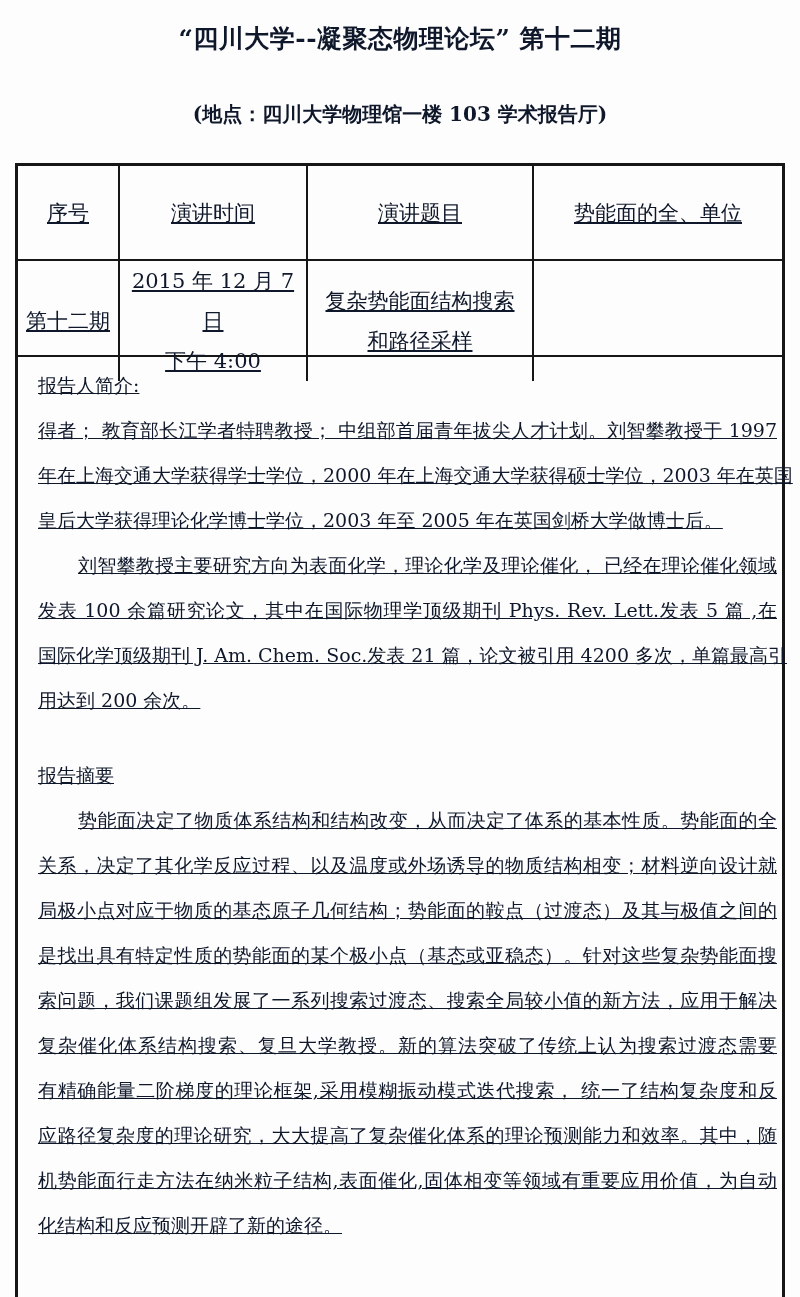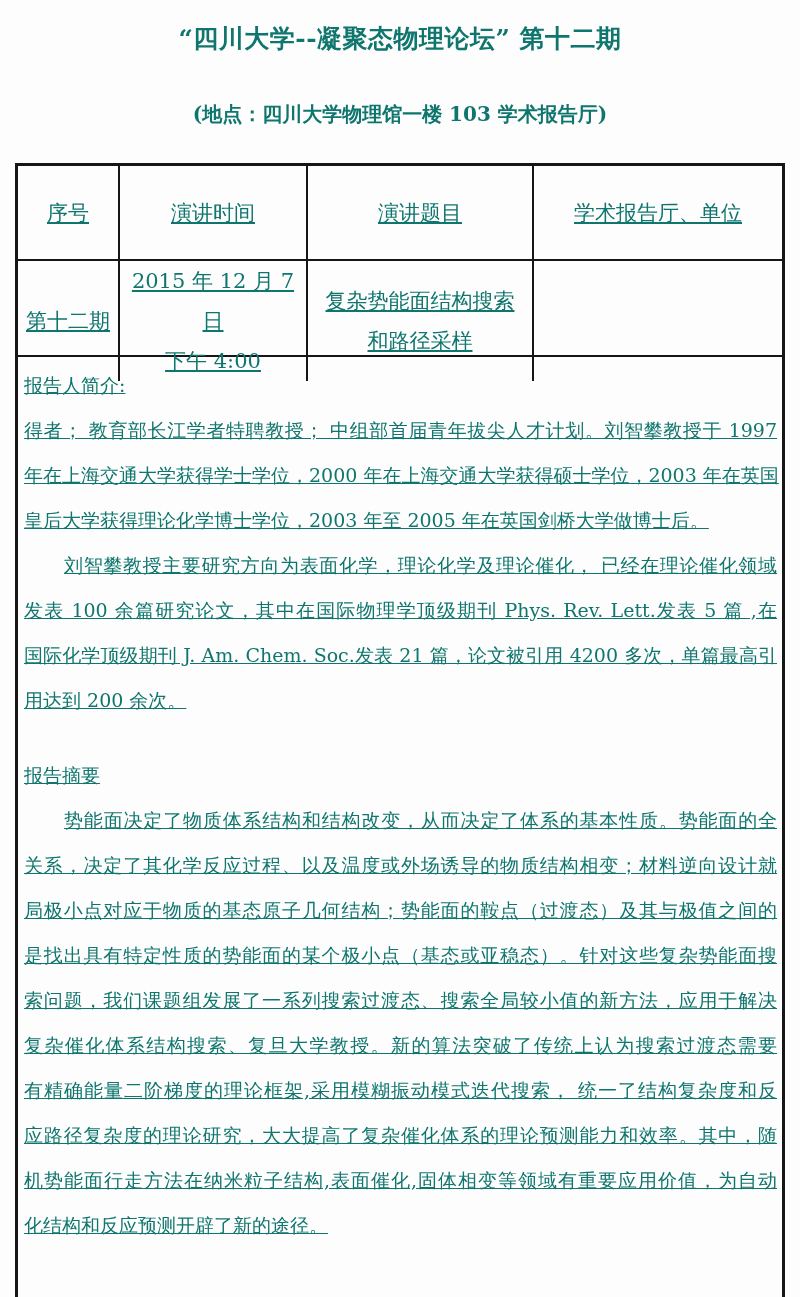--- a/index.html
+++ b/index.html
@@ -3,21 +3,21 @@
 <meta charset="utf-8">
 <style>
   * { margin: 0; padding: 0; box-sizing: border-box; }
   html, body { background: #e8e8e8; }
   .page {
     position: relative;
     width: 800px;
     height: 1297px;
     margin: 0 auto;
     background: #fdfdfd;
-    color: #0f766e;
+    color: #0f172a;
     font-family: "DejaVu Serif", "Liberation Serif", serif;
     overflow: hidden;
   }
   .doc-title {
     position: absolute;
     top: 22px; left: 0; right: 0;
     text-align: center;
     font-size: 25px;
     font-weight: bold;
     letter-spacing: 0.5px;
@@ -48,21 +48,21 @@
     display: flex;
     flex-direction: column;
     align-items: center;
     justify-content: center;
     font-size: 21px;
     text-align: center;
   }
   .t-cell.last { border-right: none; }
   .t-cell .cell-line { line-height: 40px; }
   .detail {
-    padding: 6px 5px 0 6px;
+    padding: 6px 5px 0 20px;
     font-size: 19px;
   }
   .line {
     line-height: 45px;
     text-align: justify;
     text-align-last: justify;
     white-space: nowrap;
   }
   .line.end { text-align-last: left; }
   .line.ind { text-indent: 40px; }
@@ -76,21 +76,21 @@
   <div class="doc-title">“四川大学--凝聚态物理论坛” 第十二期</div>
 
   <div class="doc-location">(地点：四川大学物理馆一楼 103 学术报告厅)</div>
 
   <div class="seminar-table">
 
     <div class="t-row hdr">
       <div class="t-cell">序号</div>
       <div class="t-cell">演讲时间</div>
       <div class="t-cell">演讲题目</div>
-      <div class="t-cell last">学术报告厅、单位</div>
+      <div class="t-cell last">势能面的全、单位</div>
     </div>
 
     <div class="t-row body">
       <div class="t-cell">
         <div class="cell-line">第十二期</div>
       </div>
       <div class="t-cell">
         <div class="cell-line">2015 年 12 月 7 日</div>
         <div class="cell-line">下午 4:00</div>
       </div>

